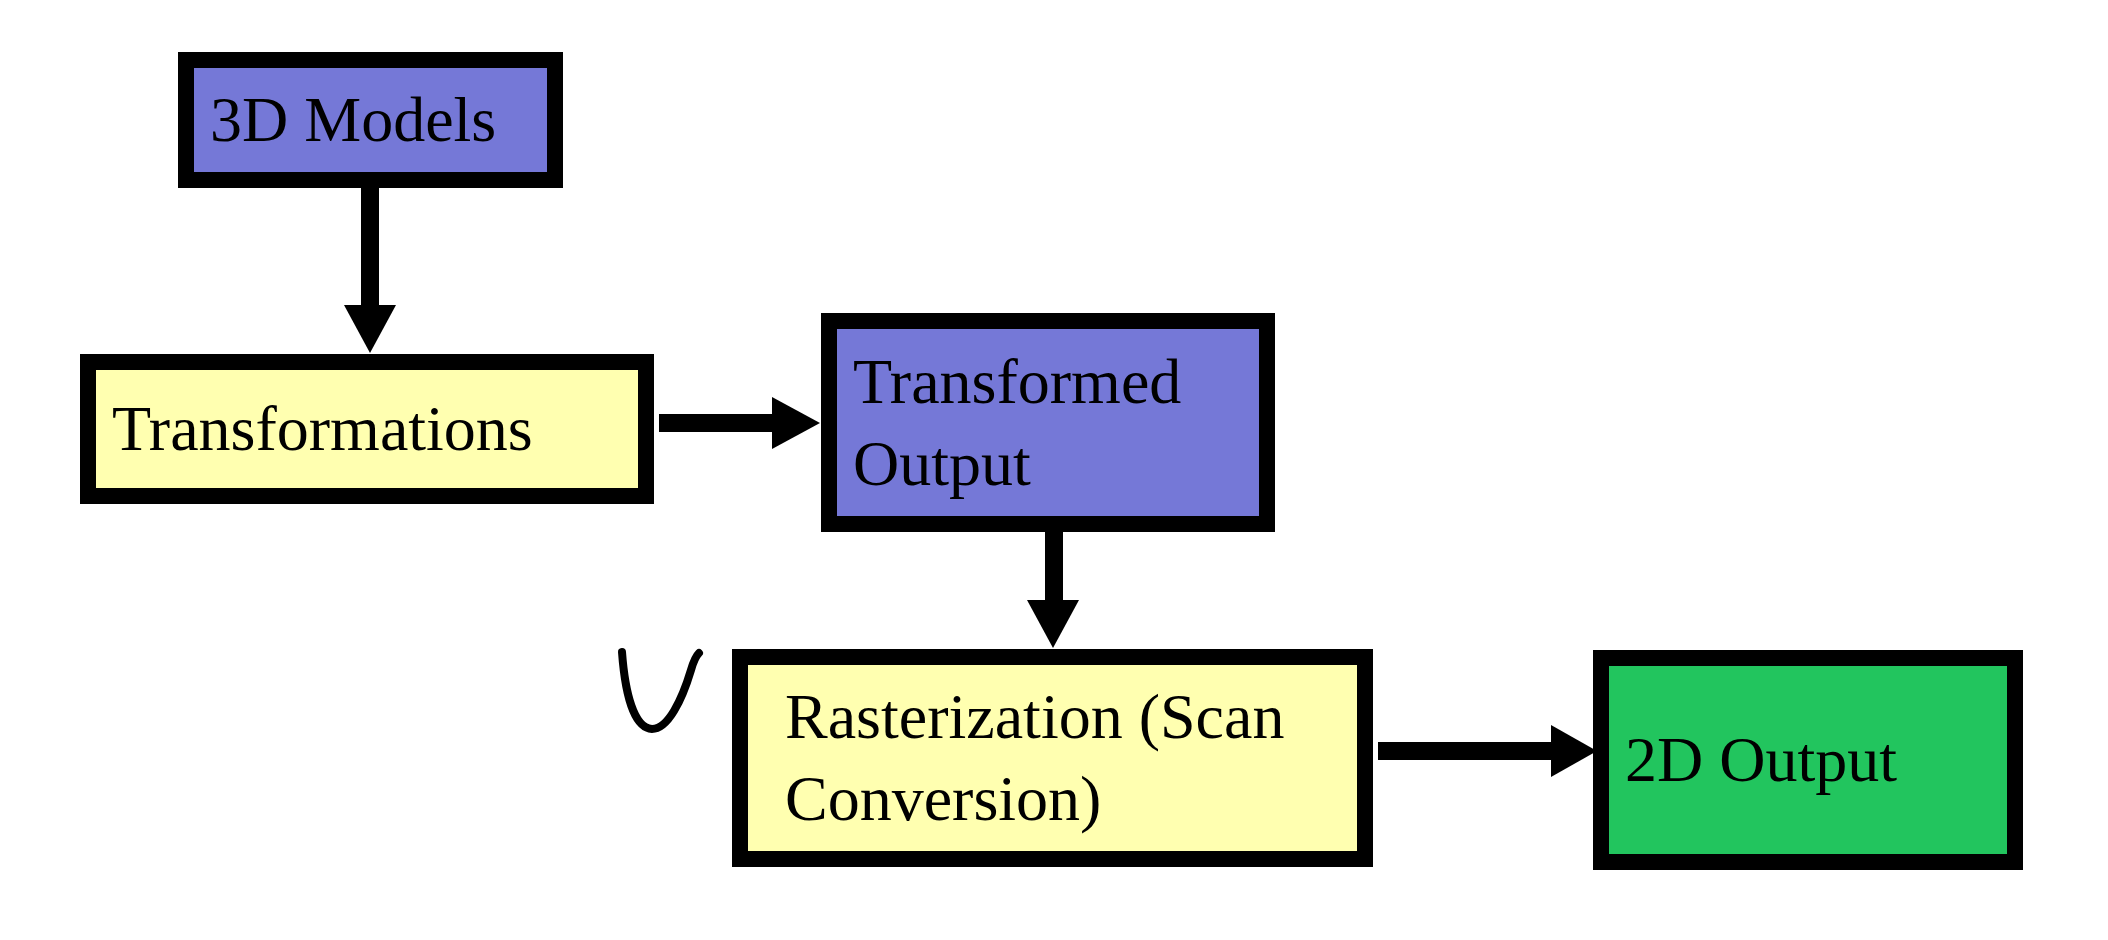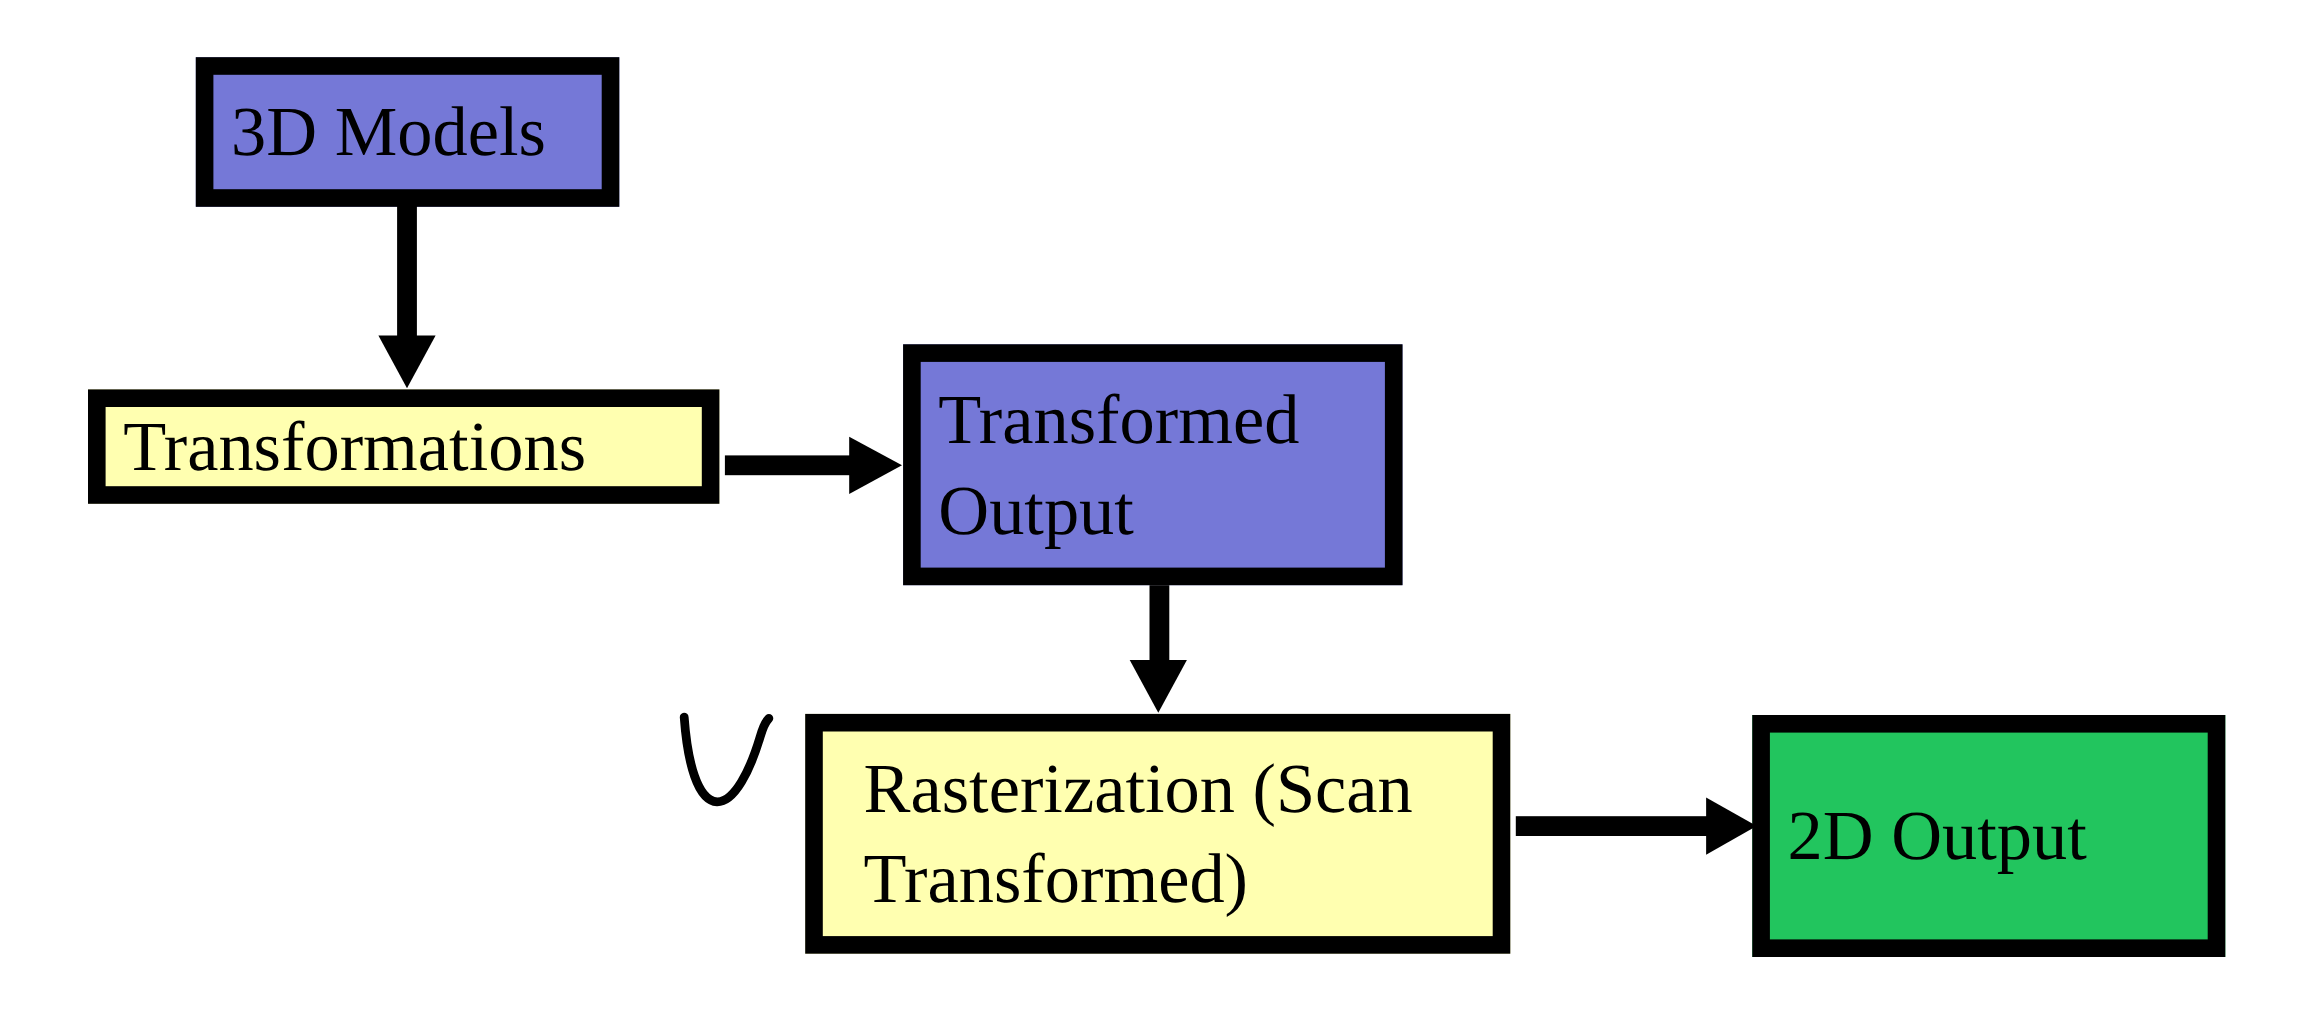--- a/index.html
+++ b/index.html
@@ -13,21 +13,21 @@
   .node{
     position:absolute;
     box-sizing:border-box;
     border:16px solid #000000;
     display:flex;flex-direction:column;justify-content:center;align-items:flex-start;
     padding:0 16px;
     font-size:64px;line-height:82px;color:#000000;
   }
   .node .line{display:block;white-space:nowrap;}
   #node-3d-models        {left:178px;top:52px;width:385px;height:136px;}
-  #node-transformations  {left:80px; top:354px;width:574px;height:104px;}
+  #node-transformations  {left:80px; top:354px;width:574px;height:150px;}
   #node-transformed-model{left:821px;top:313px;width:454px;height:219px;}
   #node-rasterization    {left:732px;top:649px;width:641px;height:218px;}
   #node-2d-output-image  {left:1593px;top:650px;width:430px;height:220px;}
 
   .edge-line{position:absolute;background:#000000;}
   .edge-head{position:absolute;width:0;height:0;}
   
   #edge1-line{left:361px;top:186px;width:18px;height:120px;}
   #edge1-head{left:344px;top:305px;border-left:26px solid transparent;border-right:26px solid transparent;border-top:48px solid #000000;}
   
@@ -55,21 +55,21 @@
     <span class="line">Transformations</span>
   </div>
 
   <div class="node" id="node-transformed-model" style="background-color: rgb(117, 120, 215);">
     <span class="line">Transformed</span>
     <span class="line">Output</span>
   </div>
 
   <div class="node" id="node-rasterization" style="background-color: rgb(255, 255, 176); padding-left: 37px;">
     <span class="line">Rasterization (Scan</span>
-    <span class="line">Transformed)</span>
+    <span class="line">Conversion)</span>
   </div>
 
   <div class="node" id="node-2d-output-image" style="background-color: #22c55e;">
     <span class="line">2D Output</span>
   </div>
 
   <div class="edge-line" id="edge1-line"></div>
   <div class="edge-head" id="edge1-head"></div>
 
   <div class="edge-line" id="edge2-line"></div>

